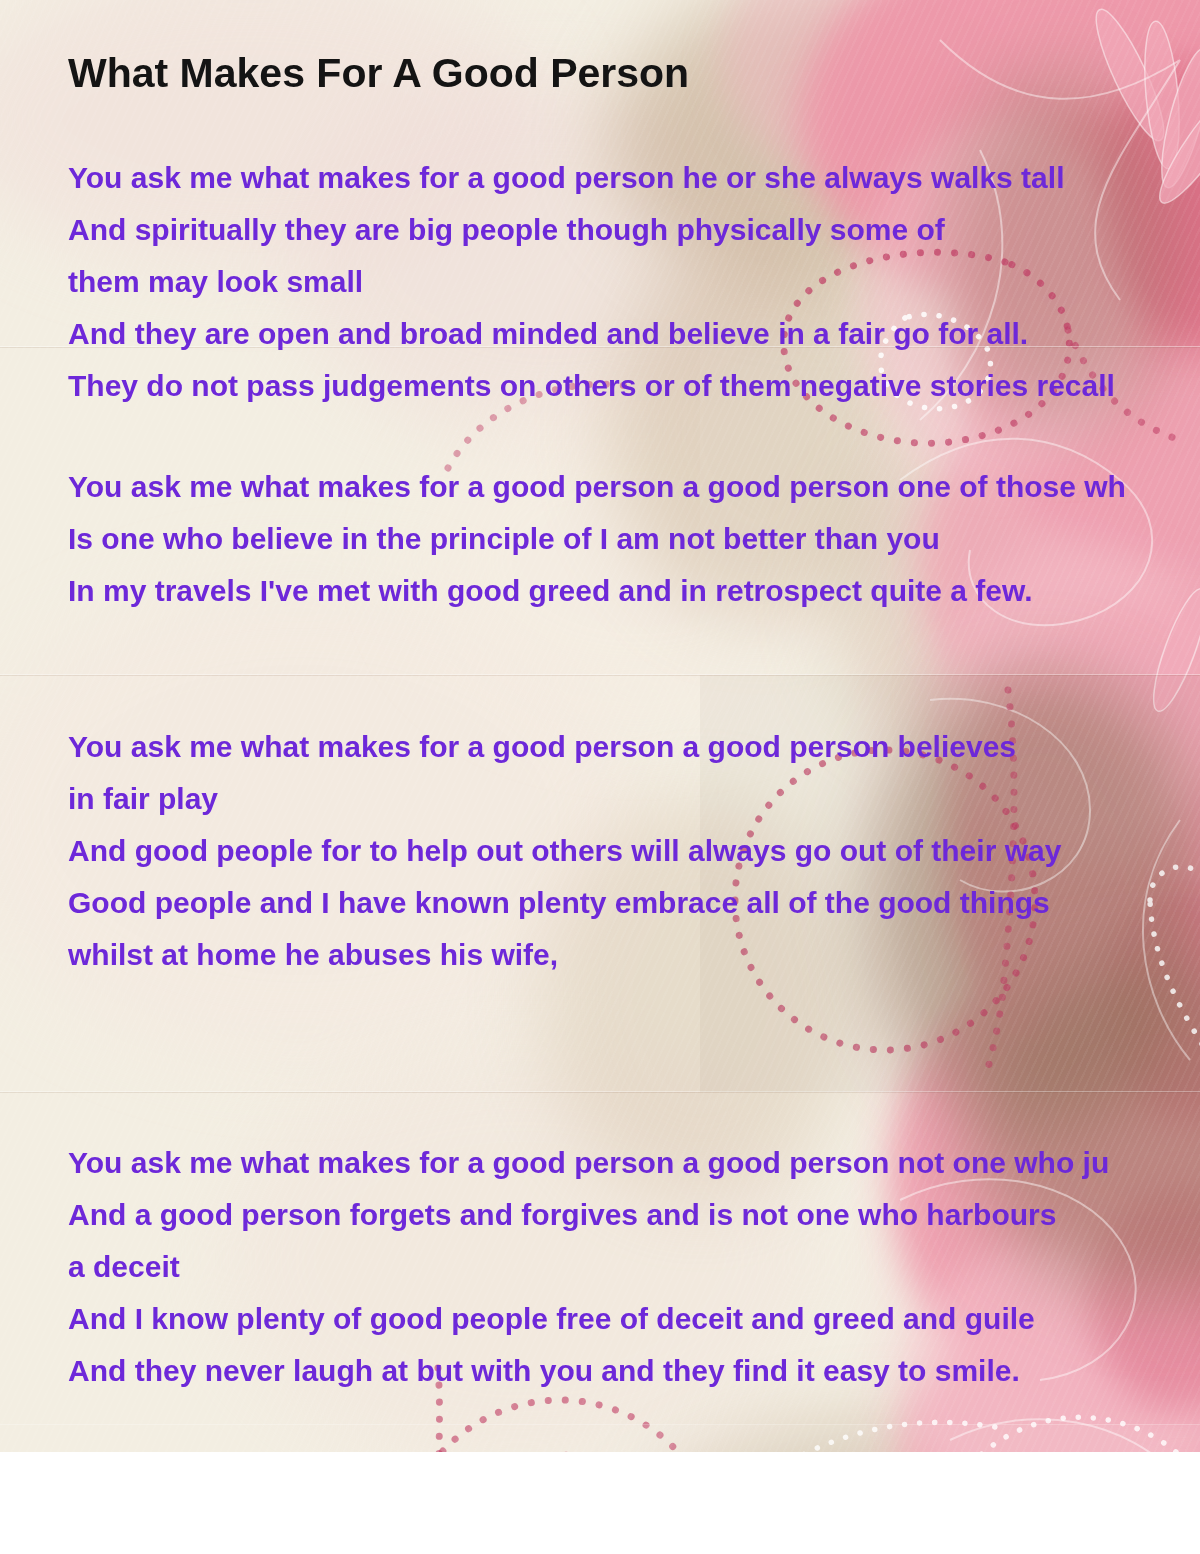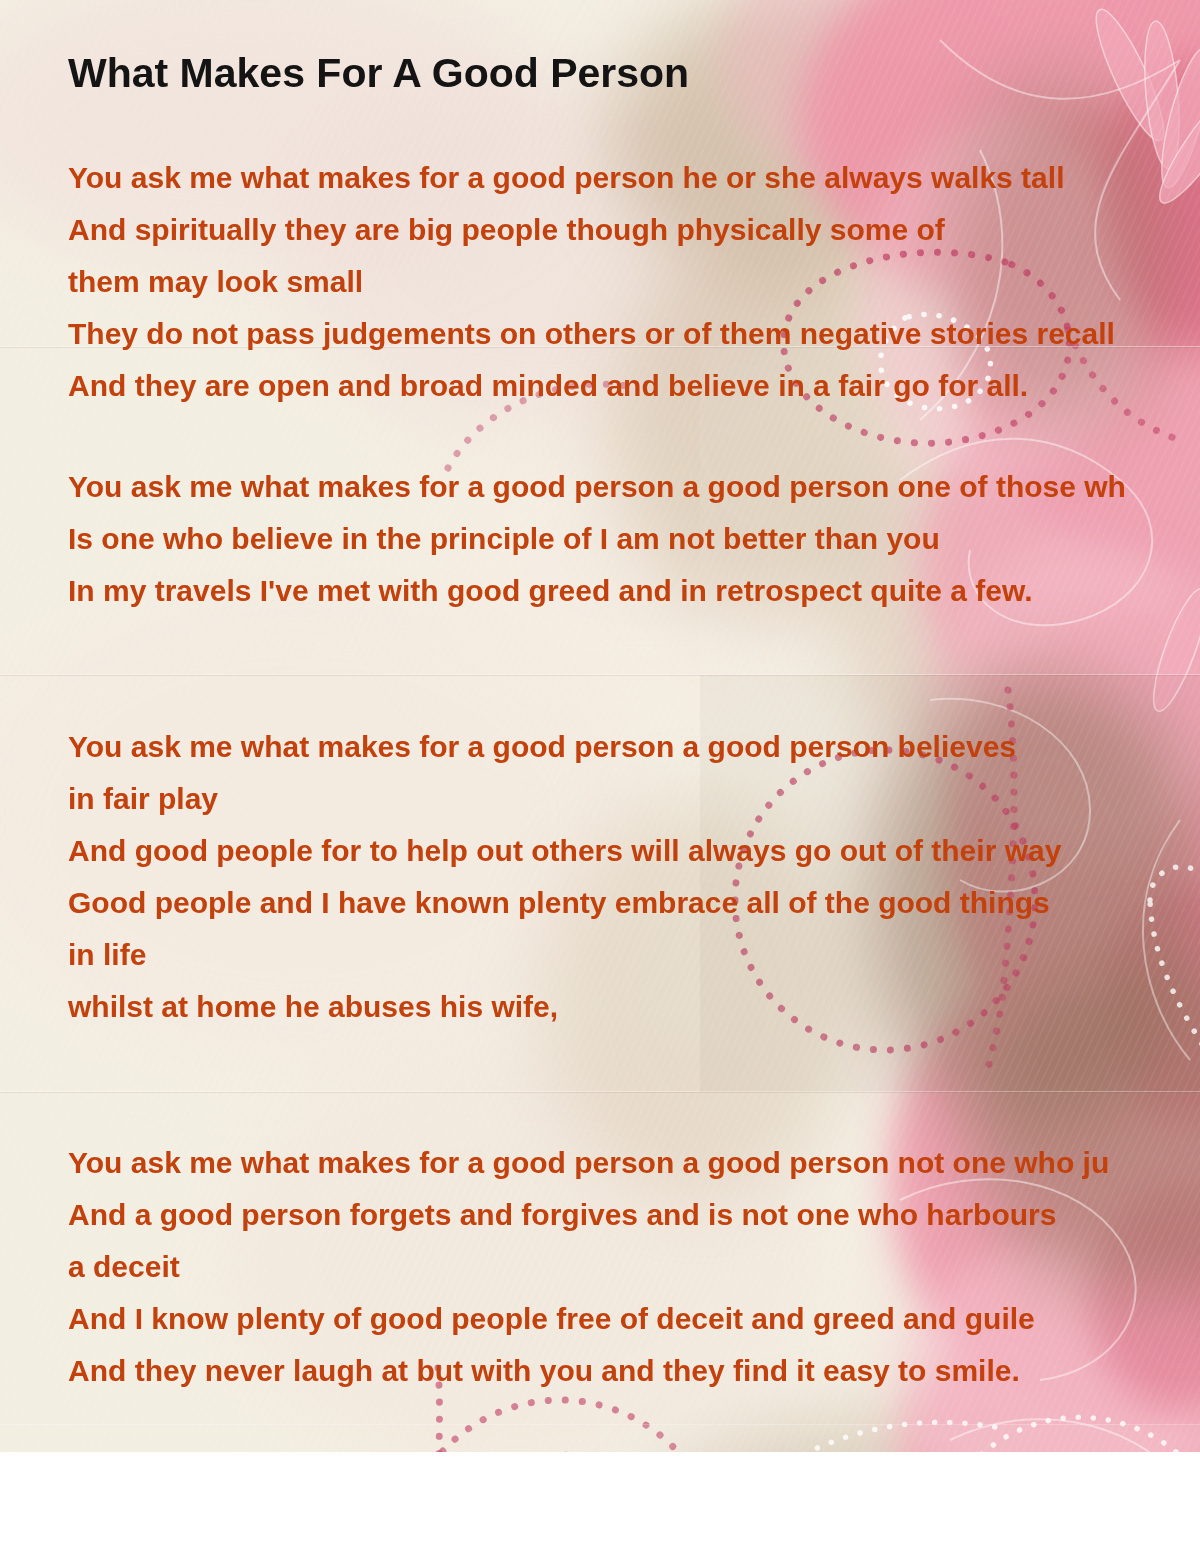--- a/index.html
+++ b/index.html
@@ -31,21 +31,21 @@
     margin: 0;
     font-size: 41px;
     line-height: 50px;
     font-weight: bold;
     color: #141414;
     white-space: nowrap;
   }
   .stanza {
     position: absolute;
     left: 68px;
-    color: #c2410c;
+    color: #6d28d9;
     font-size: 30px;
     line-height: 52px;
     font-weight: bold;
     white-space: nowrap;
   }
   .stanza-1 { top: 152px; }
   .stanza-2 { top: 461px; }
   .stanza-3 { top: 721px; }
   .stanza-4 { top: 1137px; }
   .poem-author {
@@ -175,36 +175,35 @@
   </svg>
 
   <div class="texture"></div>
 
   <h1 class="poem-title">What Makes For A Good Person</h1>
 
   <div class="stanza stanza-1">
     <div class="line">You ask me what makes for a good person he or she always walks tall</div>
     <div class="line">And spiritually they are big people though physically some of</div>
     <div class="line">them may look small</div>
+    <div class="line">And they are open and broad minded and believe in a fair go for all.</div>
     <div class="line">They do not pass judgements on others or of them negative stories recall</div>
-    <div class="line">And they are open and broad minded and believe in a fair go for all.</div>
   </div>
 
   <div class="stanza stanza-2">
     <div class="line">You ask me what makes for a good person a good person one of those wh</div>
     <div class="line">Is one who believe in the principle of I am not better than you</div>
     <div class="line">In my travels I've met with good greed and in retrospect quite a few.</div>
   </div>
 
   <div class="stanza stanza-3">
     <div class="line">You ask me what makes for a good person a good person believes</div>
     <div class="line">in fair play</div>
     <div class="line">And good people for to help out others will always go out of their way</div>
     <div class="line">Good people and I have known plenty embrace all of the good things</div>
-    <div class="line">in life</div>
     <div class="line">whilst at home he abuses his wife,</div>
   </div>
 
   <div class="stanza stanza-4">
     <div class="line">You ask me what makes for a good person a good person not one who ju</div>
     <div class="line">And a good person forgets and forgives and is not one who harbours</div>
     <div class="line">a deceit</div>
     <div class="line">And I know plenty of good people free of deceit and greed and guile</div>
     <div class="line">And they never laugh at but with you and they find it easy to smile.</div>
   </div>

